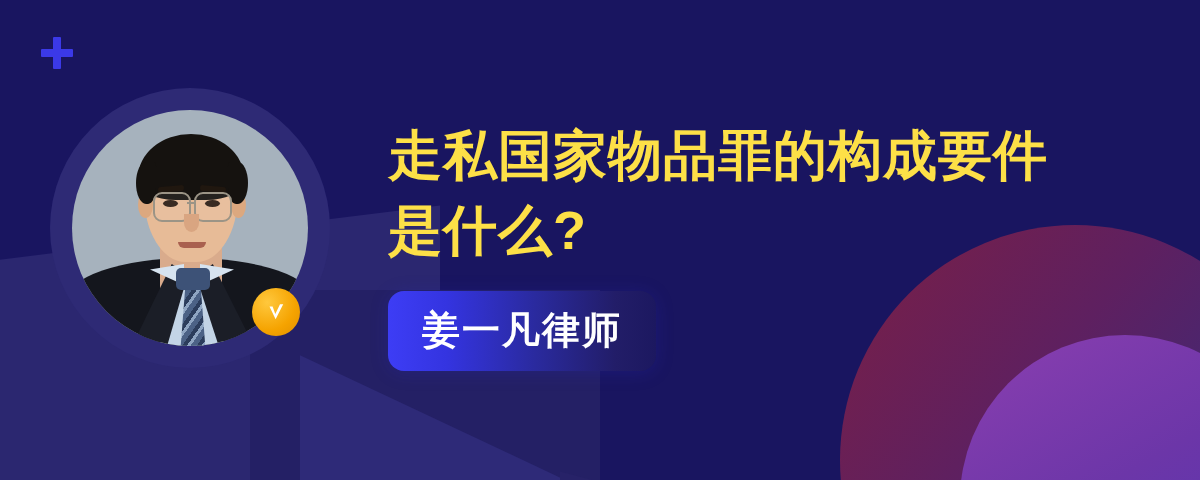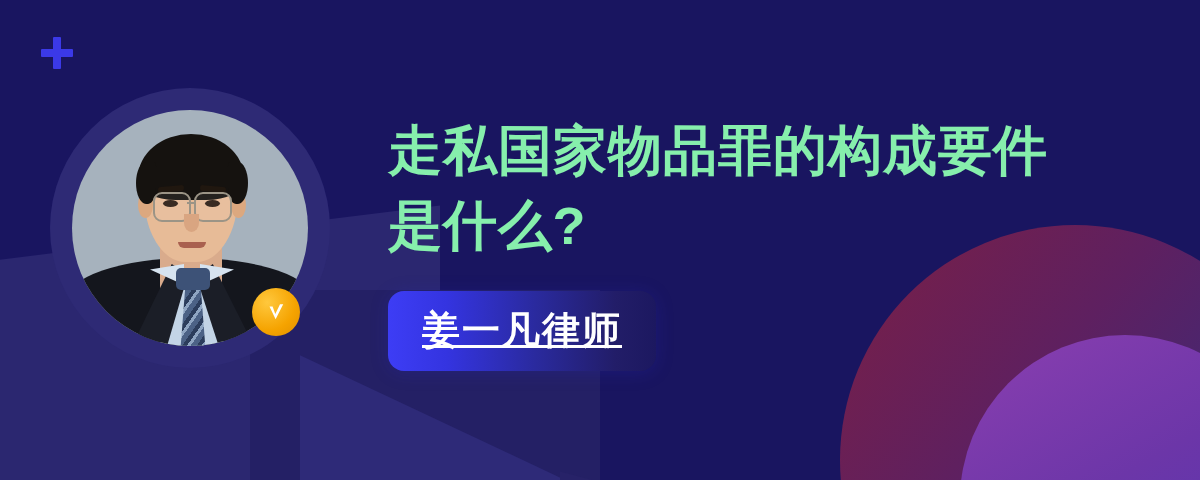--- a/index.html
+++ b/index.html
@@ -183,41 +183,39 @@
     position: absolute;
     left: 388px; top: 118px;
     width: 700px;
     z-index: 5;
   }
   #headline {
     margin: 0;
     font-size: 54px;
     line-height: 1.38;
     font-weight: 700;
-    color: #86efac;
+    color: #fde047;
     letter-spacing: 1px;
     max-width: 680px;
-    font-family: Liberation Mono, monospace;
   }
   #name-badge {
     margin-top: 24px;
     display: inline-block;
     padding: 20px 34px 22px 34px;
     border-radius: 16px;
     background: linear-gradient(90deg, #3d3df5 0%, #3434e0 22%, #2a2a9e 55%, #221d68 85%, #1c1860 100%);
     box-shadow: 0 2px 18px rgba(40,40,200,0.22);
   }
   #name-badge-label {
     font-size: 38px;
     font-weight: 700;
     color: #ffffff;
     letter-spacing: 2px;
     line-height: 1;
     white-space: nowrap;
-    text-decoration: underline;
   }
 </style>
 </head>
 <body>
 
 <div id="banner">
 
   <div class="deco" id="slab-left"></div>
   <div class="deco" id="slab-mid"></div>
   <div class="deco" id="slab-wedge"></div>

